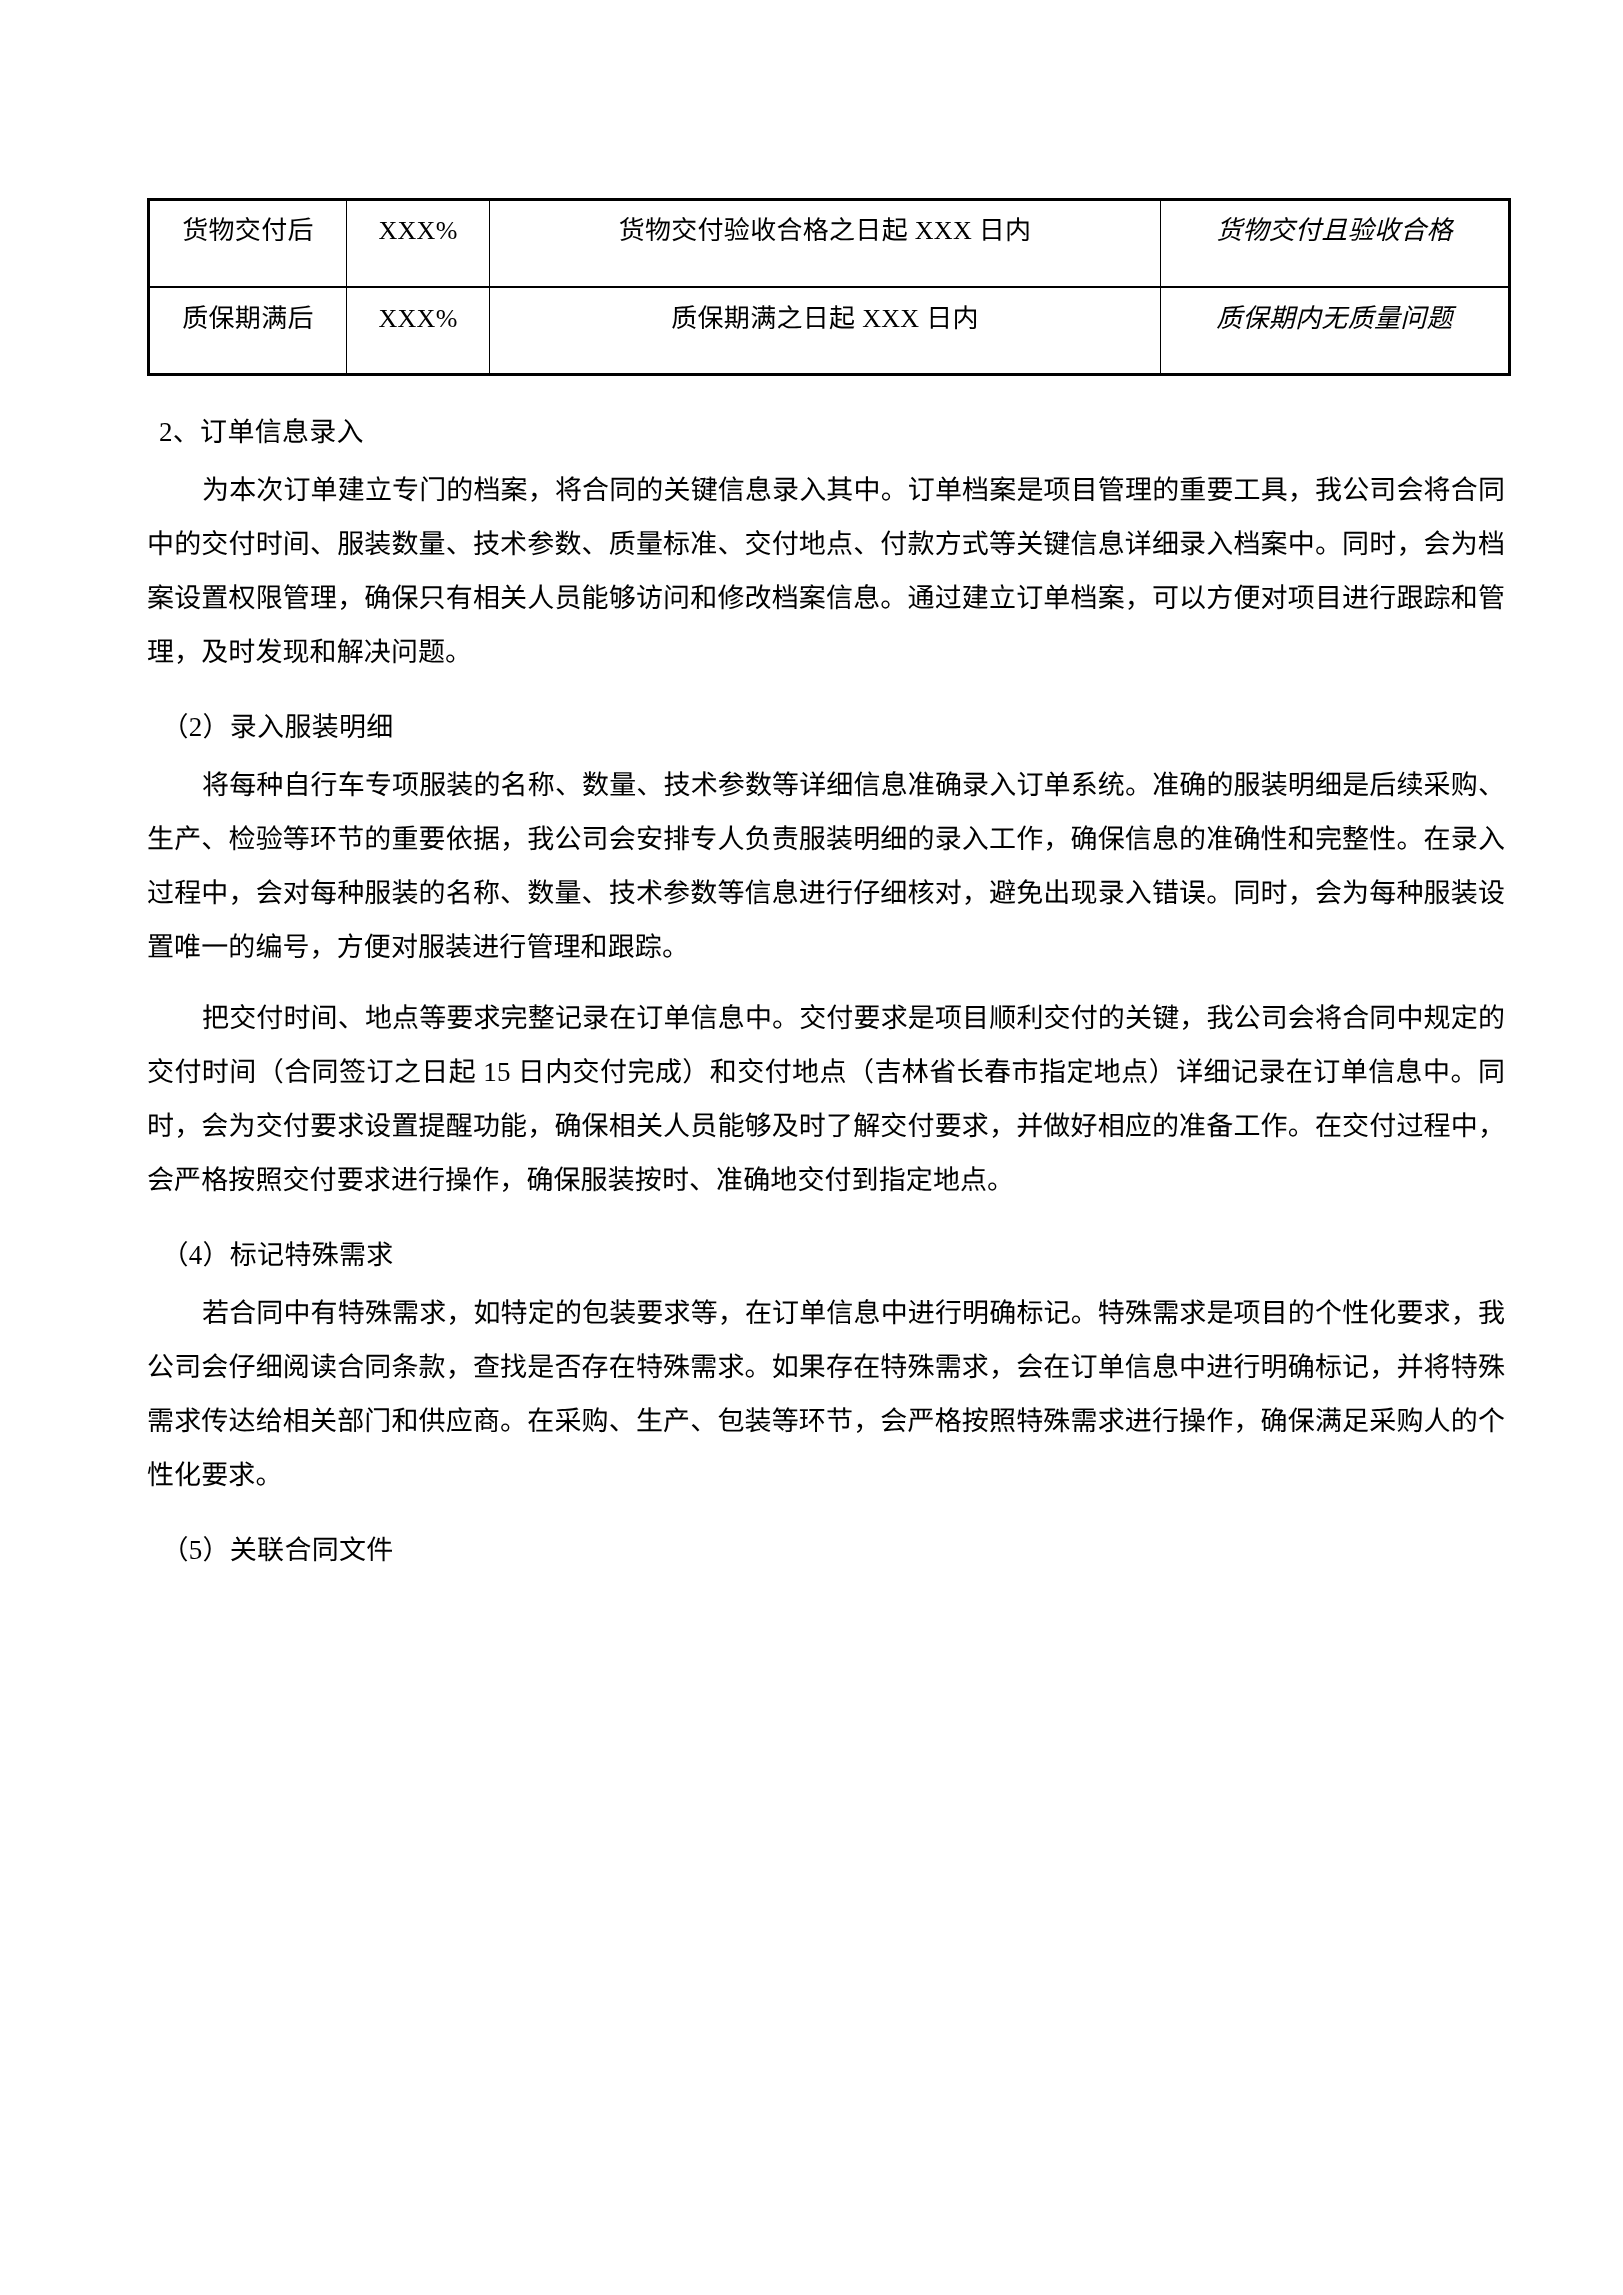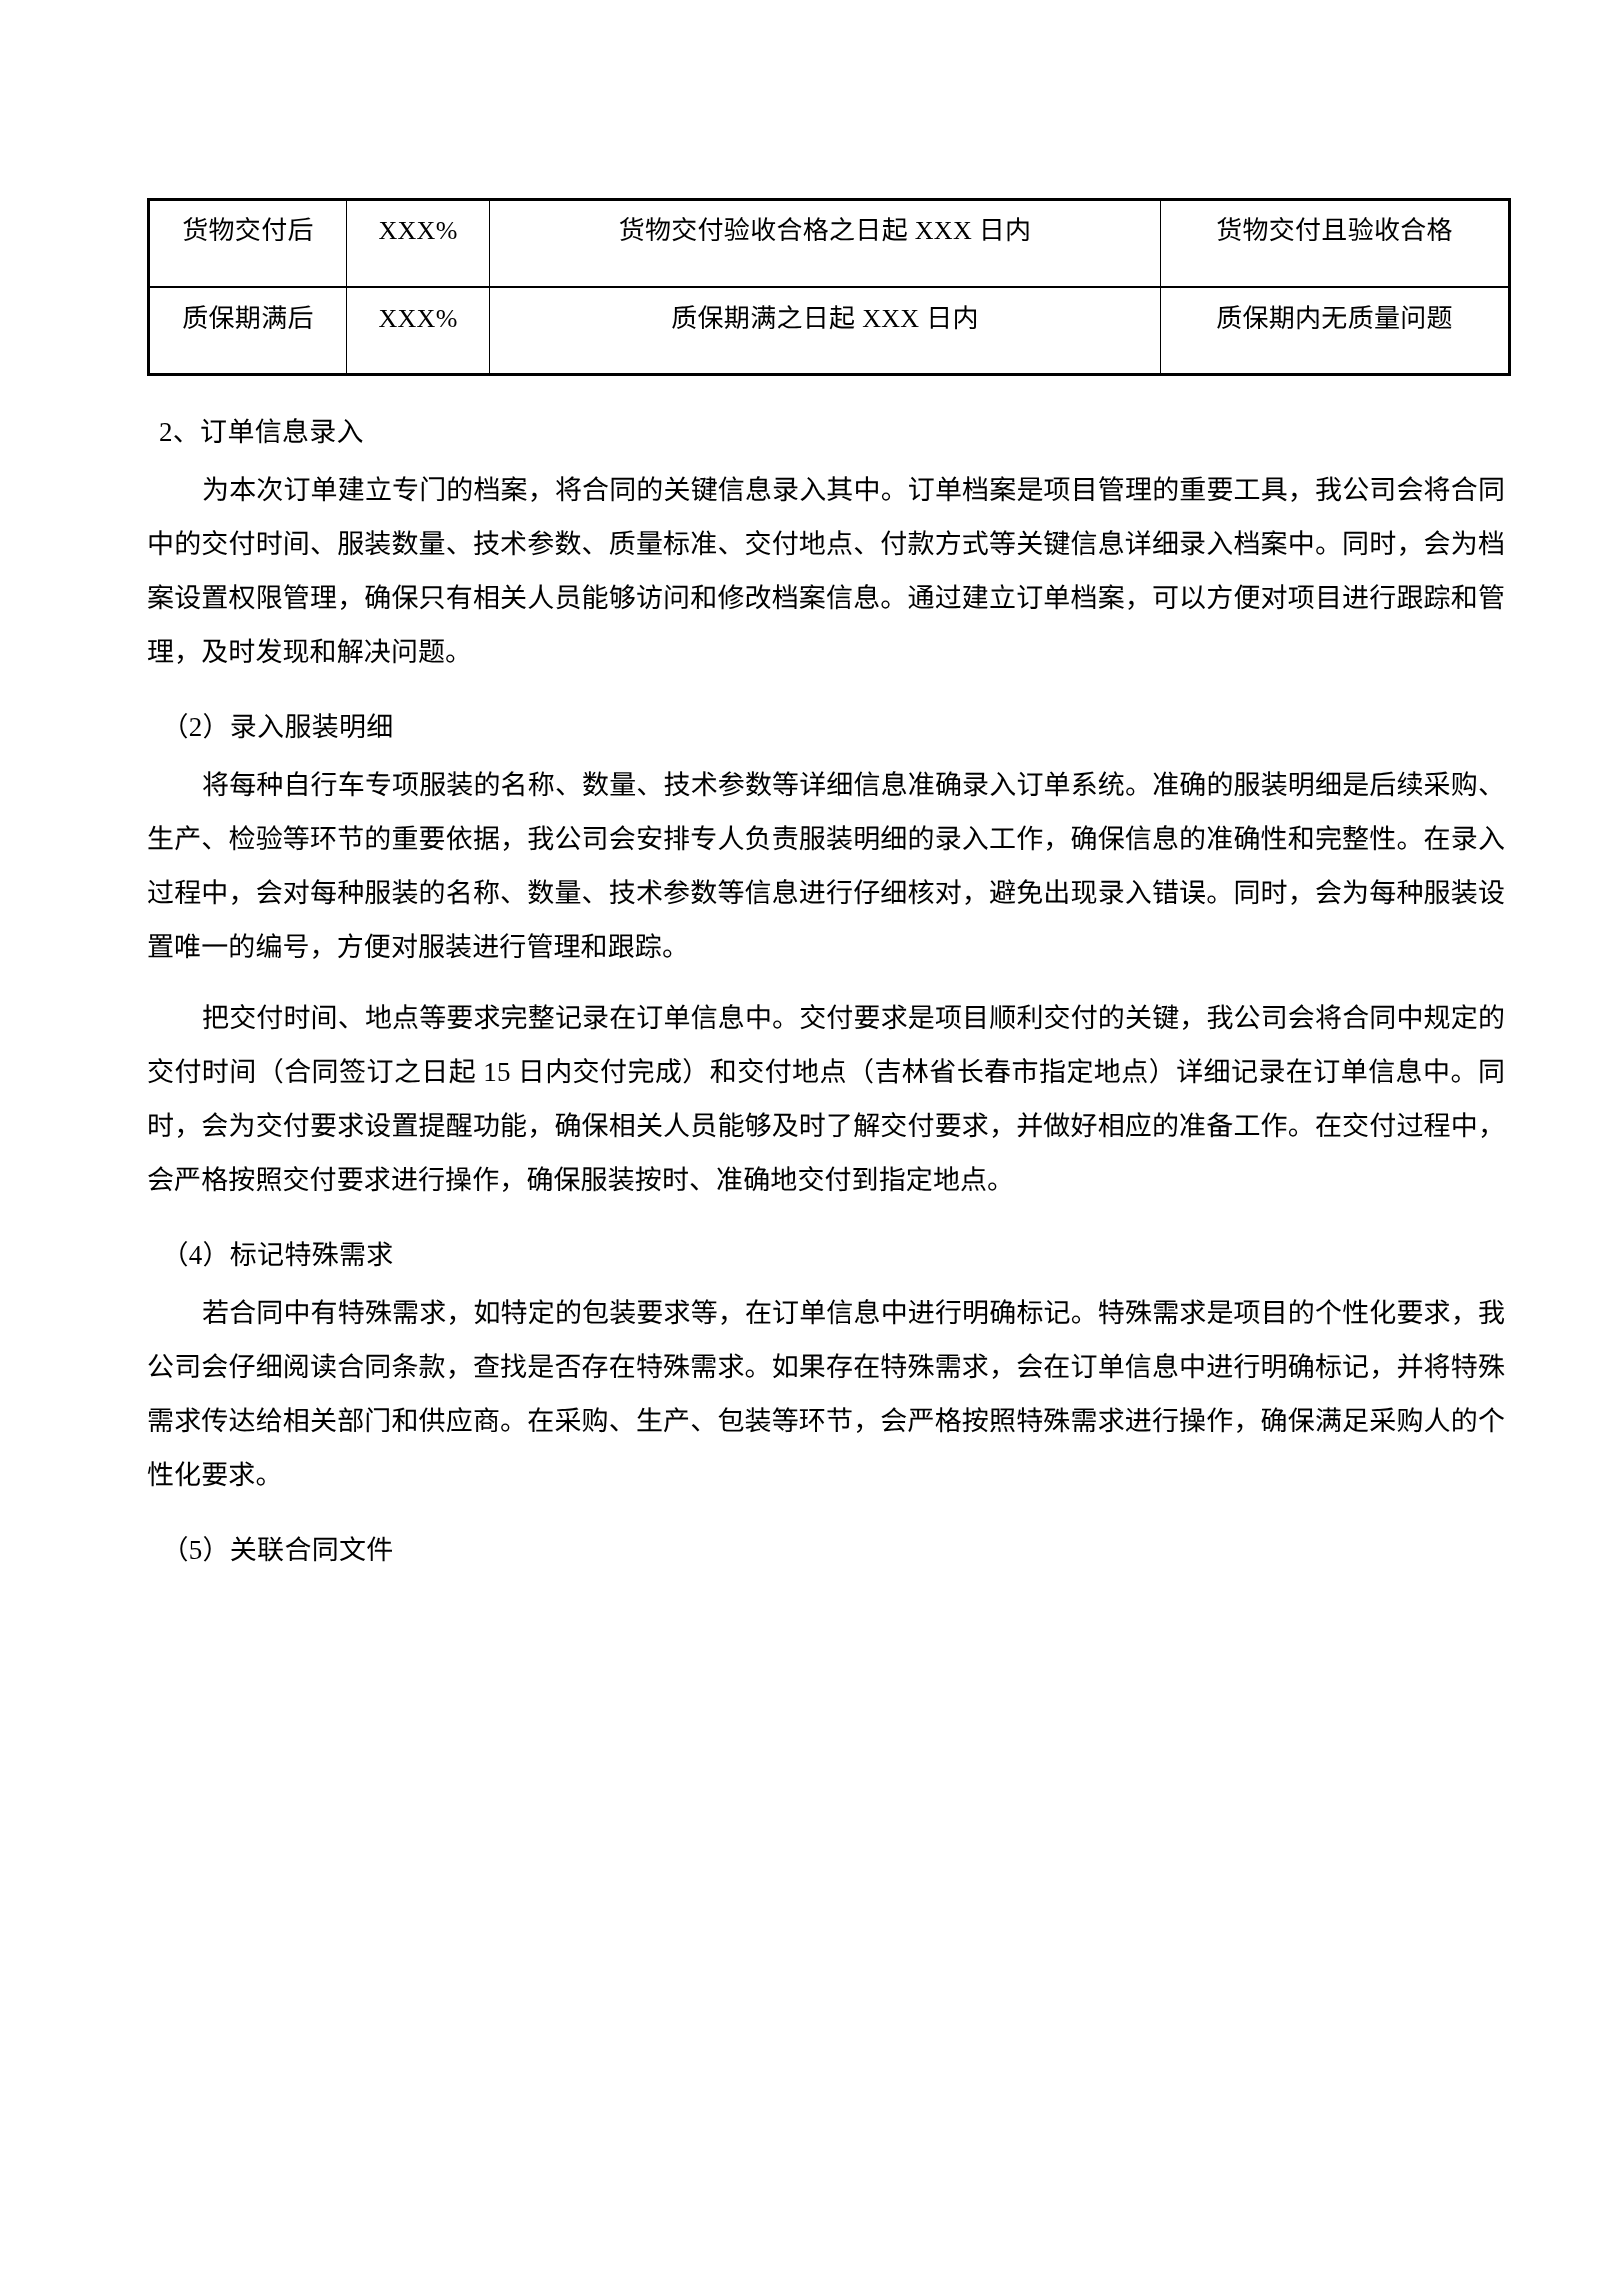--- a/index.html
+++ b/index.html
@@ -38,21 +38,21 @@
     vertical-align: top;
     font-size: 26px;
     line-height: 1.22;
     padding: 14.4px 6.5px 39px 6.5px;
     letter-spacing: 0.3px;
     font-family: "Liberation Serif", "DejaVu Serif", serif;
   }
   .pay-table tr.row-top td { border-top-width: 3.3px; }
   .pay-table tr.row-bottom td { border-bottom-width: 3.3px; }
   .pay-table td.first { border-left-width: 3.3px; }
-  .pay-table td.last  { border-right-width: 3.3px; }
+  .pay-table td.last  { border-right-width: 3.3px; font-style: italic; }
   .pay-table tr.row-top td { border-bottom-width: 2.6px; }
 
   
   .heading-lvl1 {
     font-size: 27px;
     line-height: 1.0;
     margin: 43px 0 0 12px;
     letter-spacing: 0.3px;
   }
   .heading-lvl2 {

